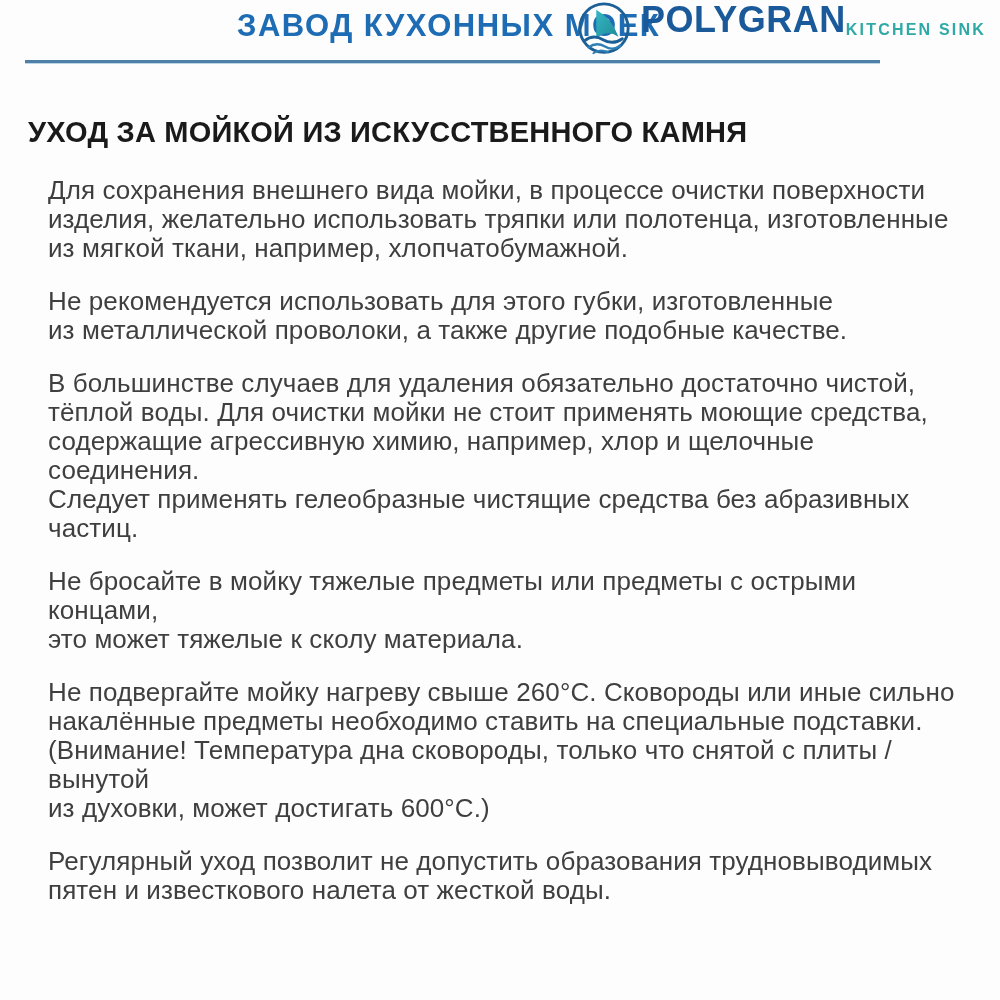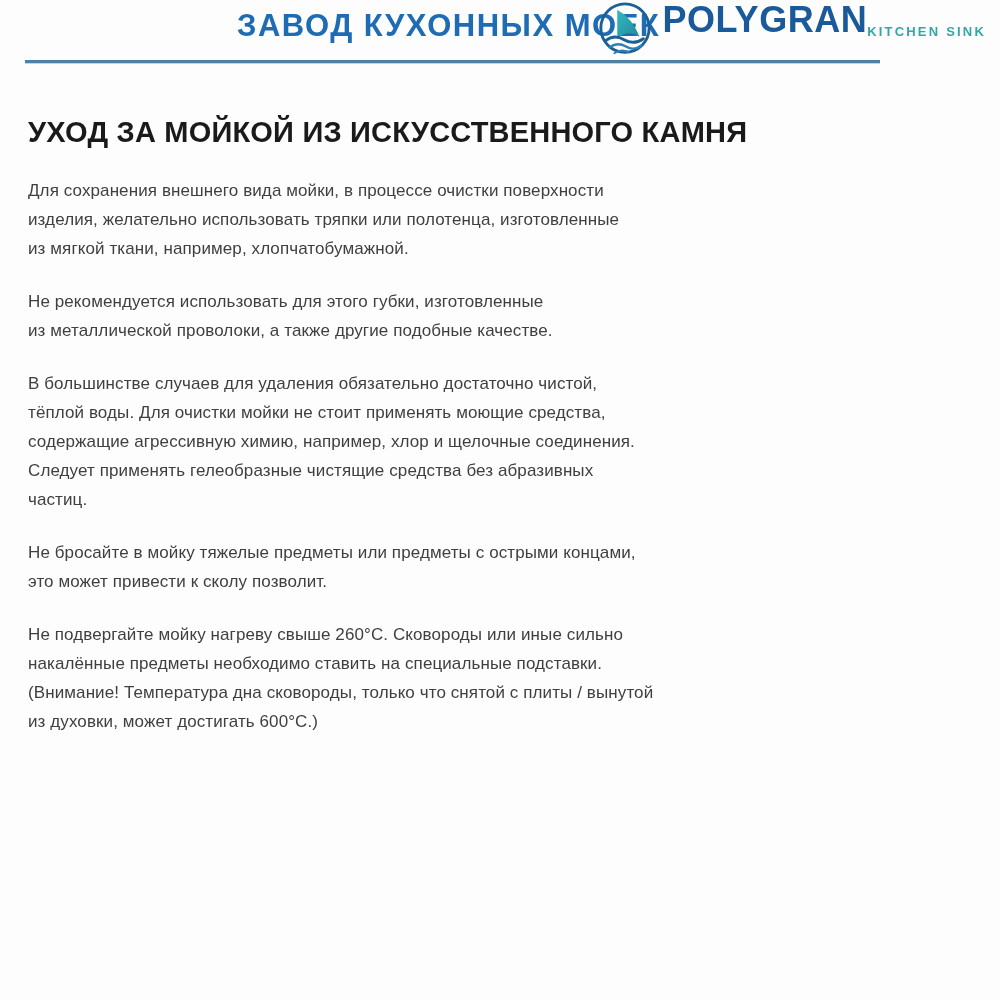--- a/index.html
+++ b/index.html
@@ -53,21 +53,21 @@
   }
   .logo-brand {
     font-size: 36px;
     font-weight: bold;
     letter-spacing: 0.5px;
     color: #1a5a9a;
     line-height: 1.05;
     white-space: nowrap;
   }
   .logo-tagline {
-    font-size: 13px;
+    font-size: 16px;
     font-weight: bold;
     letter-spacing: 2.2px;
     color: #2ea9a6;
     margin-top: 2px;
     white-space: nowrap;
   }
   .divider {
     position: absolute;
     left: 25px;
     top: 60px;
@@ -84,26 +84,27 @@
   .article-title {
     font-size: 29px;
     font-weight: bold;
     color: #1a1a1a;
     letter-spacing: 0.2px;
     line-height: 36px;
     margin-bottom: 26px;
     white-space: nowrap;
   }
   .article p {
-    font-size: 17px;
+    font-size: 26px;
     line-height: 29px;
     color: #3f3f3f;
     letter-spacing: 0.1px;
     white-space: pre-line;
     margin-bottom: 24px;
+    margin-left: 20px;
   }
   .article p:last-child { margin-bottom: 0; }
 </style>
 </head>
 <body>
 
 <div class="page">
 
   <div class="header">
     <div class="factory-title">ЗАВОД КУХОННЫХ МОЕК</div>
@@ -144,23 +145,25 @@
 из металлической проволоки, а также другие подобные качестве.</p>
 
     <p>В большинстве случаев для удаления обязательно достаточно чистой,
 тёплой воды. Для очистки мойки не стоит применять моющие средства,
 содержащие агрессивную химию, например, хлор и щелочные соединения.
 Следует применять гелеобразные чистящие средства без абразивных
 частиц.</p>
 
 
     <p>Не бросайте в мойку тяжелые предметы или предметы с острыми концами,
-это может привести к сколу позволит.</p>
+это может тяжелые к сколу материала.</p>
 
     <p>Не подвергайте мойку нагреву свыше 260°С. Сковороды или иные сильно
 накалённые предметы необходимо ставить на специальные подставки.
 (Внимание! Температура дна сковороды, только что снятой с плиты / вынутой
 из духовки, может достигать 600°С.)</p>
 
 
+    <p>Регулярный уход позволит не допустить образования трудновыводимых
+пятен и известкового налета от жесткой воды.</p>
   </div>
 
 </div>
 
 </body></html>

